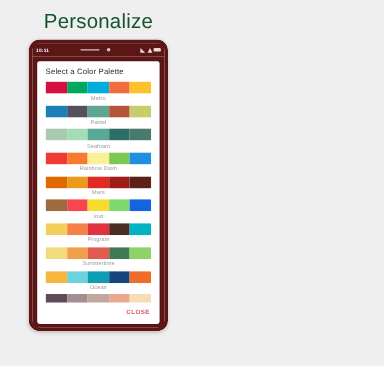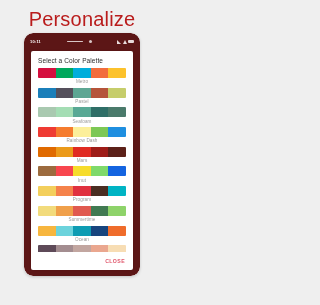--- a/index.html
+++ b/index.html
@@ -18,22 +18,22 @@
     background: #efefef;
   }
 
   
   .page-title {
     position: absolute;
     top: 8px;
     left: 0;
     width: 164px;
     text-align: center;
-    font-size: 20px;
-    color: #b91c1c;
+    font-size: 17px;
+    color: #14532d;
     letter-spacing: 0.2px;
   }
 
   
   .phone {
     position: absolute;
     left: 24px;
     top: 33px;
     width: 116px;
     height: 243px;

